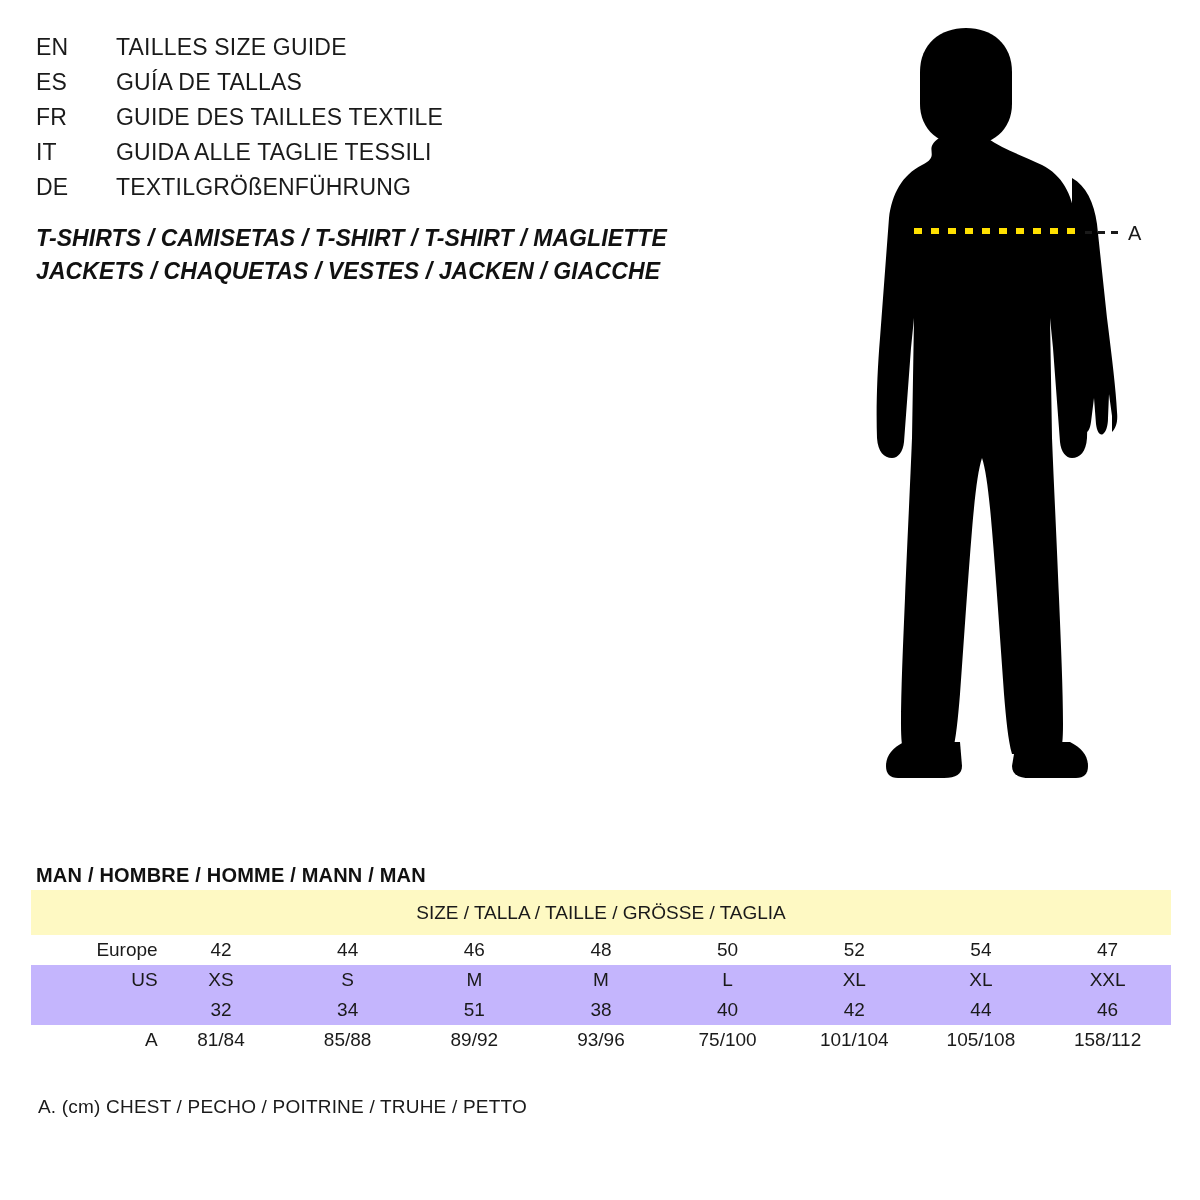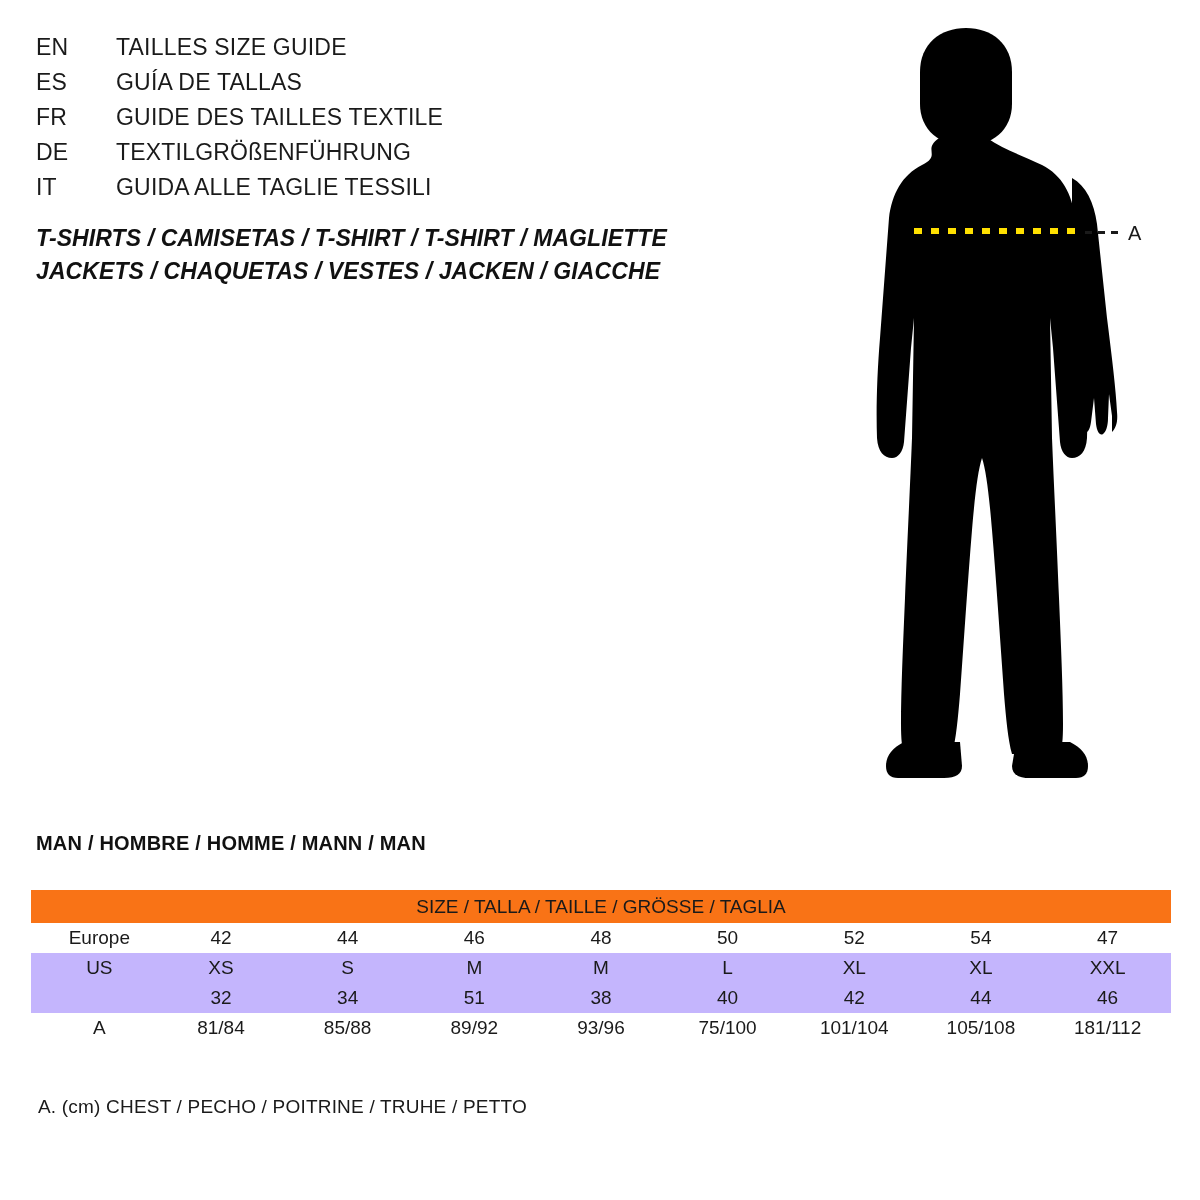--- a/index.html
+++ b/index.html
@@ -85,21 +85,21 @@
       to right,
       #1a1a1a 0 7px,
       transparent 7px 13px
     );
   }
 
   
   #section-title {
     position: absolute;
     left: 36px;
-    top: 832px;
+    top: 864px;
     font-size: 20px;
     font-weight: bold;
     letter-spacing: 0.2px;
     color: #111111;
   }
 
   #size-table {
     position: absolute;
     left: 31px;
     top: 890px;
@@ -109,28 +109,28 @@
     font-size: 19px;
   }
   #size-table td {
     height: 30px;
     padding: 0;
     color: #1a1a1a;
     text-align: center;
     vertical-align: middle;
   }
   #size-table td.rowlabel {
-    text-align: center;
+    text-align: right;
     padding-left: 10px;
     width: 160px;
   }
   #size-table tr.band-dark td {
-    background: #f97316;
+    background: #fef9c3;
     font-size: 19px;
-    height: 33px;
+    height: 45px;
   }
   #size-table tr.band-light td {
     background: #ffffff;
   }
   #size-table tr.band-grey td {
     background: #c4b5fd;
   }
   .hdr-span {
     text-align: left;
     padding-left: 10px;
@@ -155,26 +155,26 @@
   </div>
   <div class="lang-row">
     <span class="lang-code">ES</span>
     <span class="lang-text">GUÍA DE TALLAS</span>
   </div>
   <div class="lang-row">
     <span class="lang-code">FR</span>
     <span class="lang-text">GUIDE DES TAILLES TEXTILE</span>
   </div>
   <div class="lang-row">
+    <span class="lang-code">IT</span>
+    <span class="lang-text">GUIDA ALLE TAGLIE TESSILI</span>
+  </div>
+  <div class="lang-row">
     <span class="lang-code">DE</span>
     <span class="lang-text">TEXTILGRÖßENFÜHRUNG</span>
-  </div>
-  <div class="lang-row">
-    <span class="lang-code">IT</span>
-    <span class="lang-text">GUIDA ALLE TAGLIE TESSILI</span>
   </div>
 </div>
 
 <div id="categories">
   <div class="cat-line">T-SHIRTS / CAMISETAS / T-SHIRT / T-SHIRT / MAGLIETTE</div>
   <div class="cat-line">JACKETS / CHAQUETAS / VESTES / JACKEN / GIACCHE</div>
 </div>
 
 <div id="figure-wrap">
   <svg width="360" height="760" viewBox="0 0 360 760" xmlns="http://www.w3.org/2000/svg">
@@ -288,18 +288,18 @@
     </tr>
     <tr class="band-light">
       <td class="rowlabel">A</td>
       <td>81/84</td>
       <td>85/88</td>
       <td>89/92</td>
       <td>93/96</td>
       <td>75/100</td>
       <td>101/104</td>
       <td>105/108</td>
-      <td>181/112</td>
+      <td>158/112</td>
     </tr>
   </tbody>
 </table>
 
 <div id="footnote">A. (cm) CHEST / PECHO / POITRINE / TRUHE / PETTO</div>
 
 </body></html>

